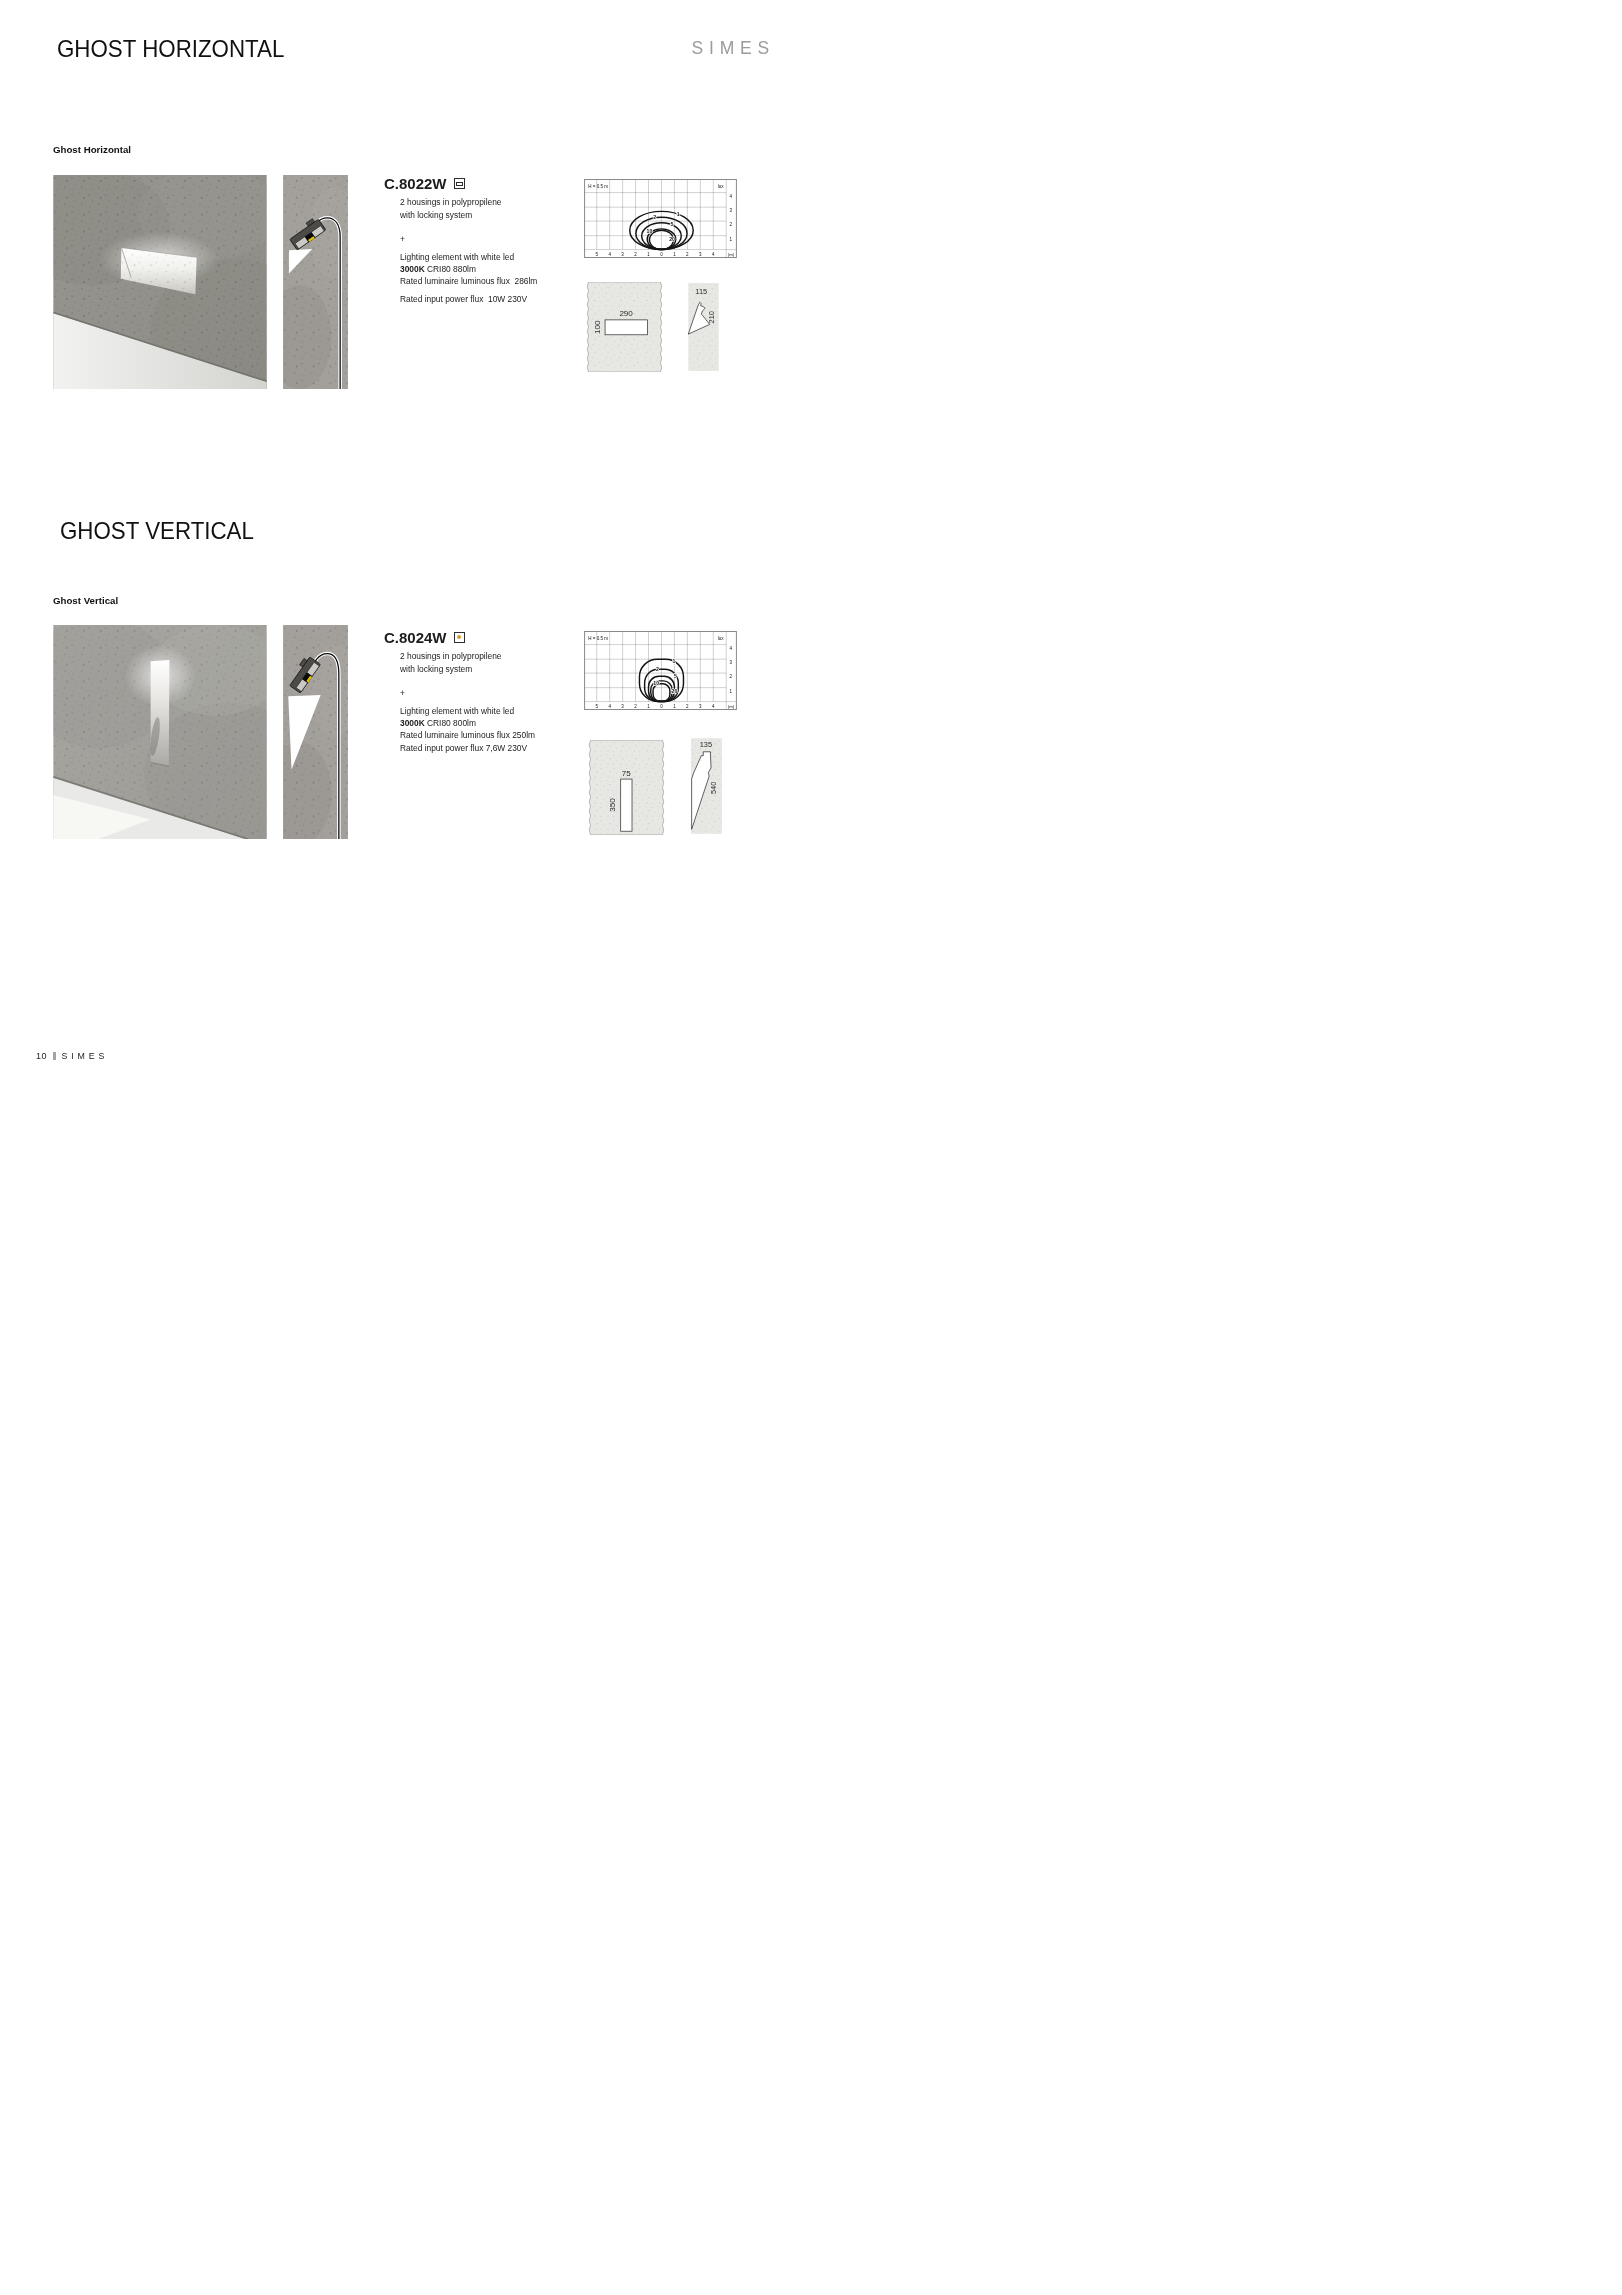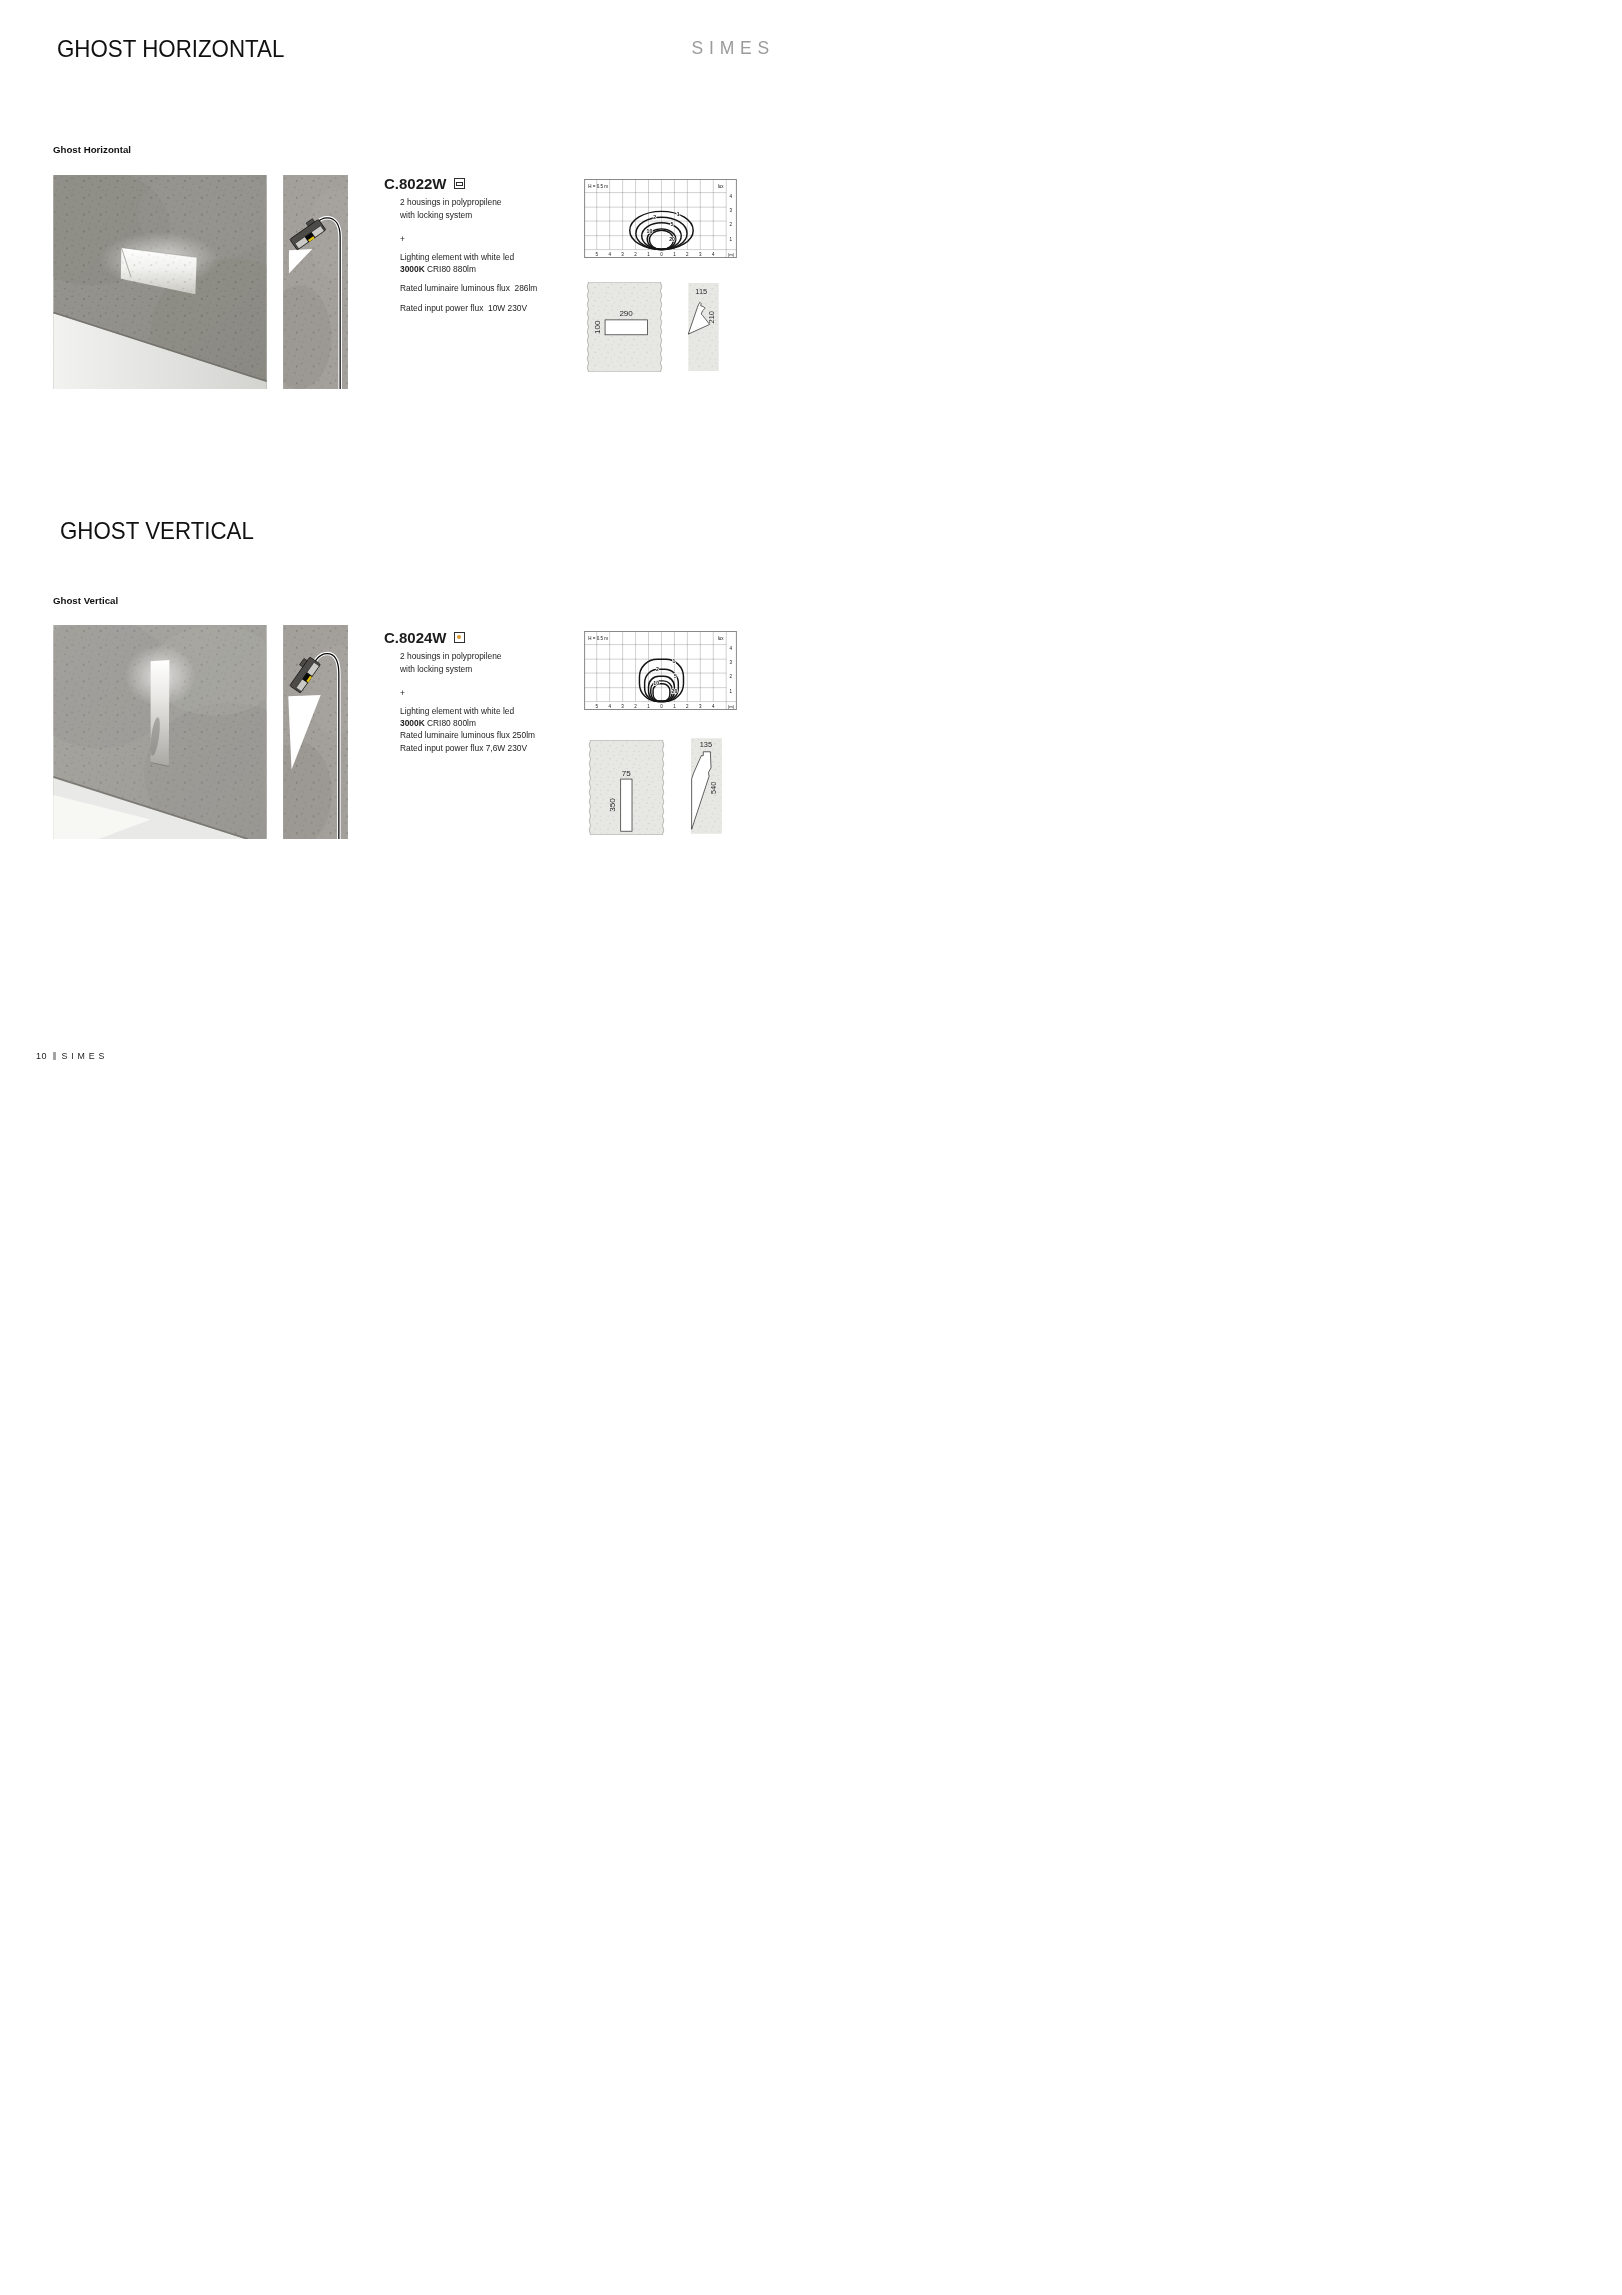--- a/index.html
+++ b/index.html
@@ -127,22 +127,22 @@
   <div class="abs spec" style="left:384px;top:178px;height:123px">
     <div class="code">C.8022W</div>
     <div class="icon">
         <span class="slot"></span>
       </div>
     <div class="l" style="top:18px">2 housings in polypropilene</div>
     <div class="l" style="top:31px">with locking system</div>
     <div class="l" style="top:55px">+</div>
     <div class="l" style="top:73px">Lighting element with white led</div>
     <div class="l" style="top:85px"><b>3000K</b> <span>CRI80 880lm</span></div>
-    <div class="l" style="top:104px">Rated luminaire luminous flux&nbsp; 286lm</div>
-    <div class="l" style="top:124px">Rated input power flux&nbsp; 10W 230V</div>
+    <div class="l" style="top:97px">Rated luminaire luminous flux&nbsp; 286lm</div>
+    <div class="l" style="top:115px">Rated input power flux&nbsp; 10W 230V</div>
   </div>
 
   <svg class="abs" style="left:584px;top:179px" width="153" height="79" viewBox="0 0 470 244">
     <rect x="1" y="1" width="468" height="242" fill="#fff" stroke="#4a4a4a" stroke-width="2"></rect>
     <g stroke="#6e6e6e" stroke-width="1">
       <line x1="38" y1="1" x2="38" y2="218"></line>
         <line x1="78" y1="1" x2="78" y2="218"></line>
       <line x1="118" y1="1" x2="118" y2="218"></line>
         <line x1="158" y1="1" x2="158" y2="218"></line>
       <line x1="198" y1="1" x2="198" y2="218"></line>

